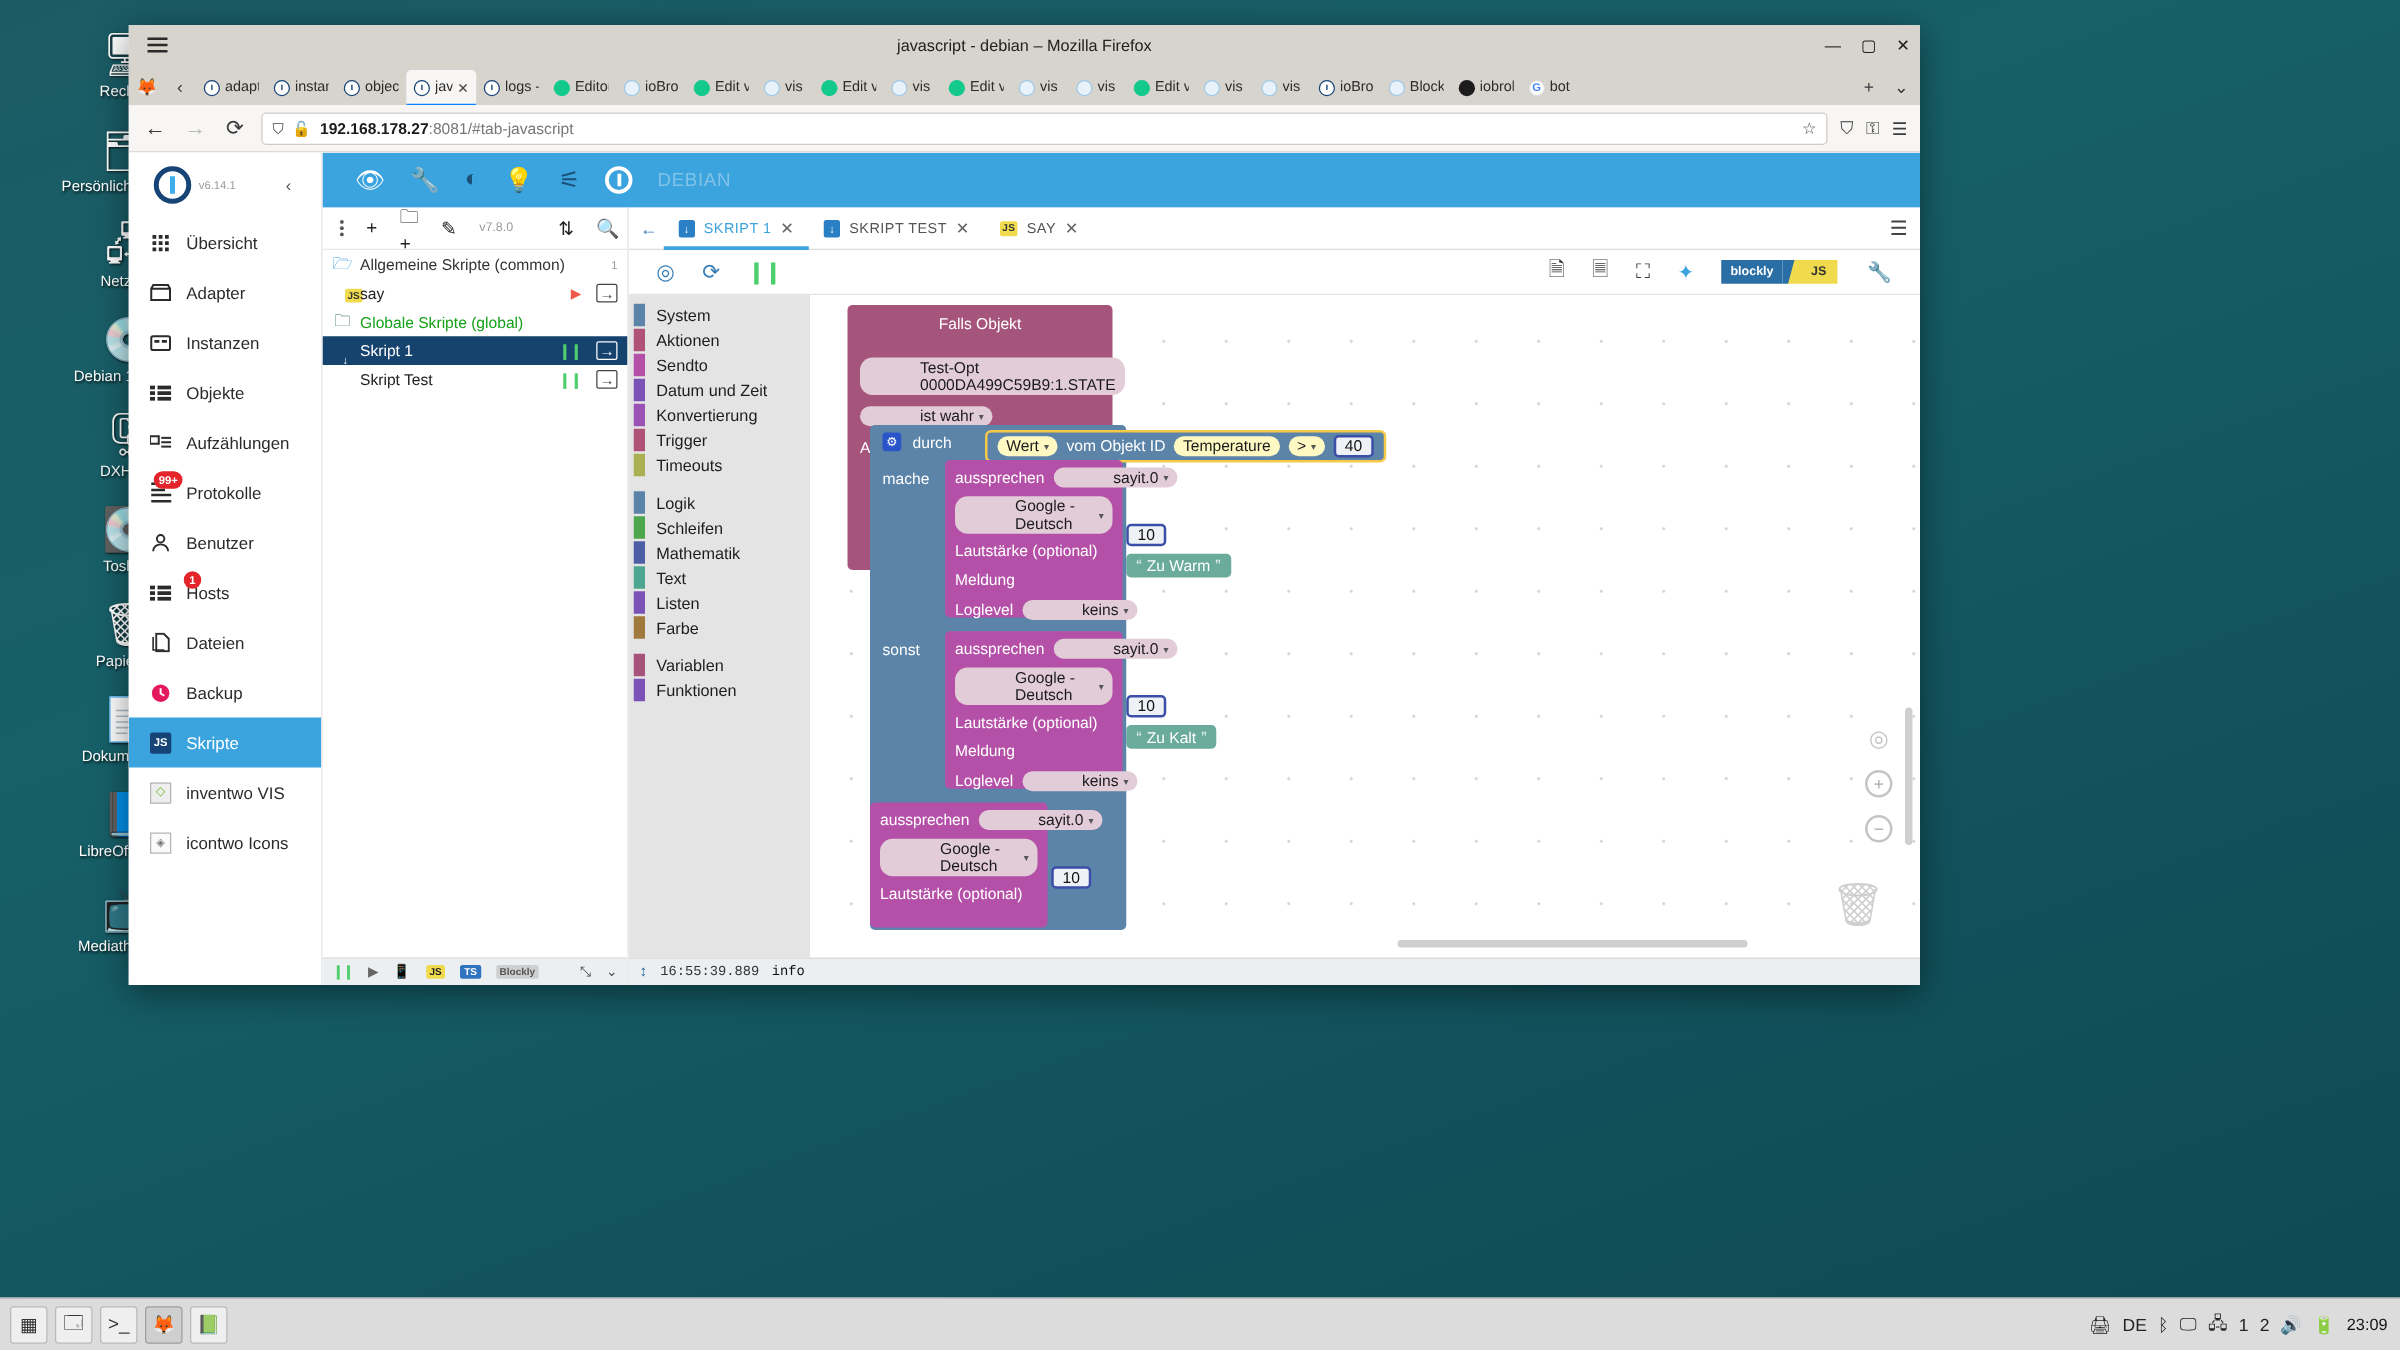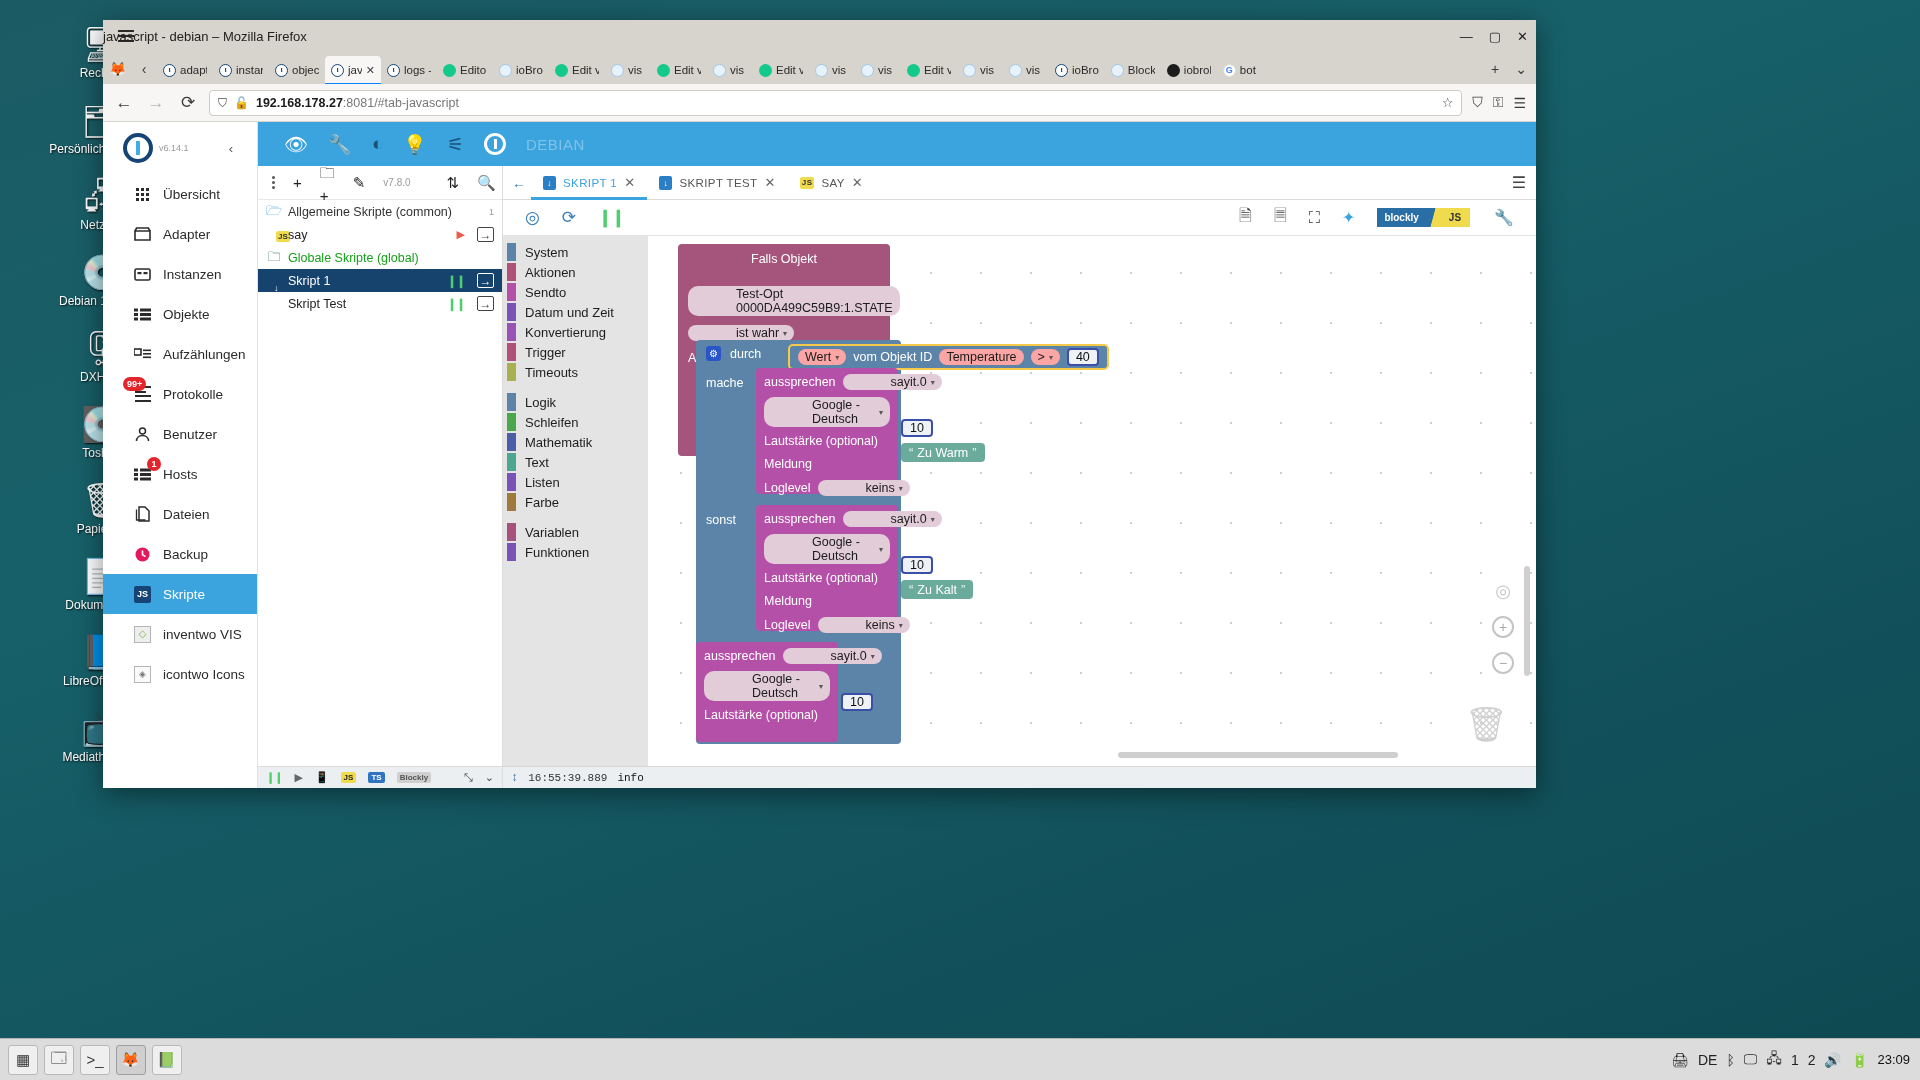--- a/index.html
+++ b/index.html
@@ -48,21 +48,21 @@
     display:flex; flex-direction:column; z-index:100;
   }
   
   #ff-title {
     height:32px; background:#d7d3cd; display:flex; align-items:center;
     position:relative; flex:0 0 32px;
   }
   #hamburger { width:34px; display:flex; flex-direction:column; gap:3px; align-items:center; justify-content:center; margin-left:6px;}
   #hamburger i { display:block; width:16px; height:2px; background:#2a2a2a; }
   #ff-title-text {
-    position:absolute; left:0; right:0; text-align:left; font-size:13px; color:#23211e;
+    position:absolute; left:0; right:0; text-align:center; font-size:13px; color:#23211e;
   }
   #win-ctl { position:absolute; right:8px; display:flex; gap:16px; font-size:13px; color:#23211e; }
   #win-ctl span{ cursor:default; }
 
   
   #ff-tabs {
     height:32px; background:#d7d3cd; display:flex; align-items:flex-end;
     padding:0 2px; flex:0 0 32px; overflow:hidden;
   }
   .tstrip-btn { width:26px; height:30px; display:flex; align-items:center; justify-content:center; font-size:14px; color:#3a3a3a; }
@@ -110,21 +110,21 @@
   }
   #iob-logo { height:52px; display:flex; align-items:center; padding:0 20px; gap:6px; }
   .logoring {
     width:30px; height:30px; border-radius:50%; border:4px solid #164477;
     display:flex; align-items:center; justify-content:center; flex:0 0 30px;
   }
   .logoring i { display:block; width:4px; height:14px; background:#3daee9; }
   #iob-ver { font-size:9px; color:#9b9b9b; }
   #iob-collapse { margin-left:auto; font-size:13px; color:#555; padding-right:4px; }
   .navitem {
-    height:40px; display:flex; align-items:center; gap:11px; padding-left:30px;
+    height:40px; display:flex; align-items:center; gap:11px; padding-left:16px;
     font-size:13.5px; color:#2b2b2b; position:relative;
   }
   .navitem.sel { background:#3ba3dd; color:#fff; }
   .navitem .ni { width:19px; flex:0 0 19px; display:flex; align-items:center; justify-content:center; }
   .badge {
     position:absolute; border-radius:9px; background:#e4252b; color:#fff;
     font-size:9px; line-height:14px; height:14px; min-width:14px; padding:0 4px;
     text-align:center; font-weight:bold;
   }
   .badge.b99 { left:20px; top:3px; }
@@ -254,21 +254,21 @@
   
   .blk { position:absolute; color:#fff; font-size:12.5px; }
   .b-trigger { background:#a5547c; border-radius:4px; }
   .b-logic   { background:#5b84a8; border-radius:4px; }
   .b-action  { background:#b550a8; border-radius:4px; }
   .field {
     background:rgba(255,255,255,.78); color:#1b1b1b; border-radius:10px;
     padding:1px 7px; font-size:12.5px; display:inline-flex; align-items:center; gap:4px;
   }
   .field.lite { background:#e2ccd8;padding-left:48px; }
-  .field.blue { background:#fca5a5; }
+  .field.blue { background:#fef9c3; }
   .caret { font-size:8px; color:#555; }
   .row { display:flex; align-items:center; gap:7px; }
   .gear {
     width:15px; height:15px; background:#2a55c9; border-radius:3px; color:#fff;
     font-size:10px; display:flex; align-items:center; justify-content:center; flex:0 0 15px;
   }
   .strblock {
     background:#6aab9c; border-radius:4px; color:#fff; display:inline-flex;
     align-items:center; gap:4px; padding:2px 8px; font-size:12.5px;
   }

